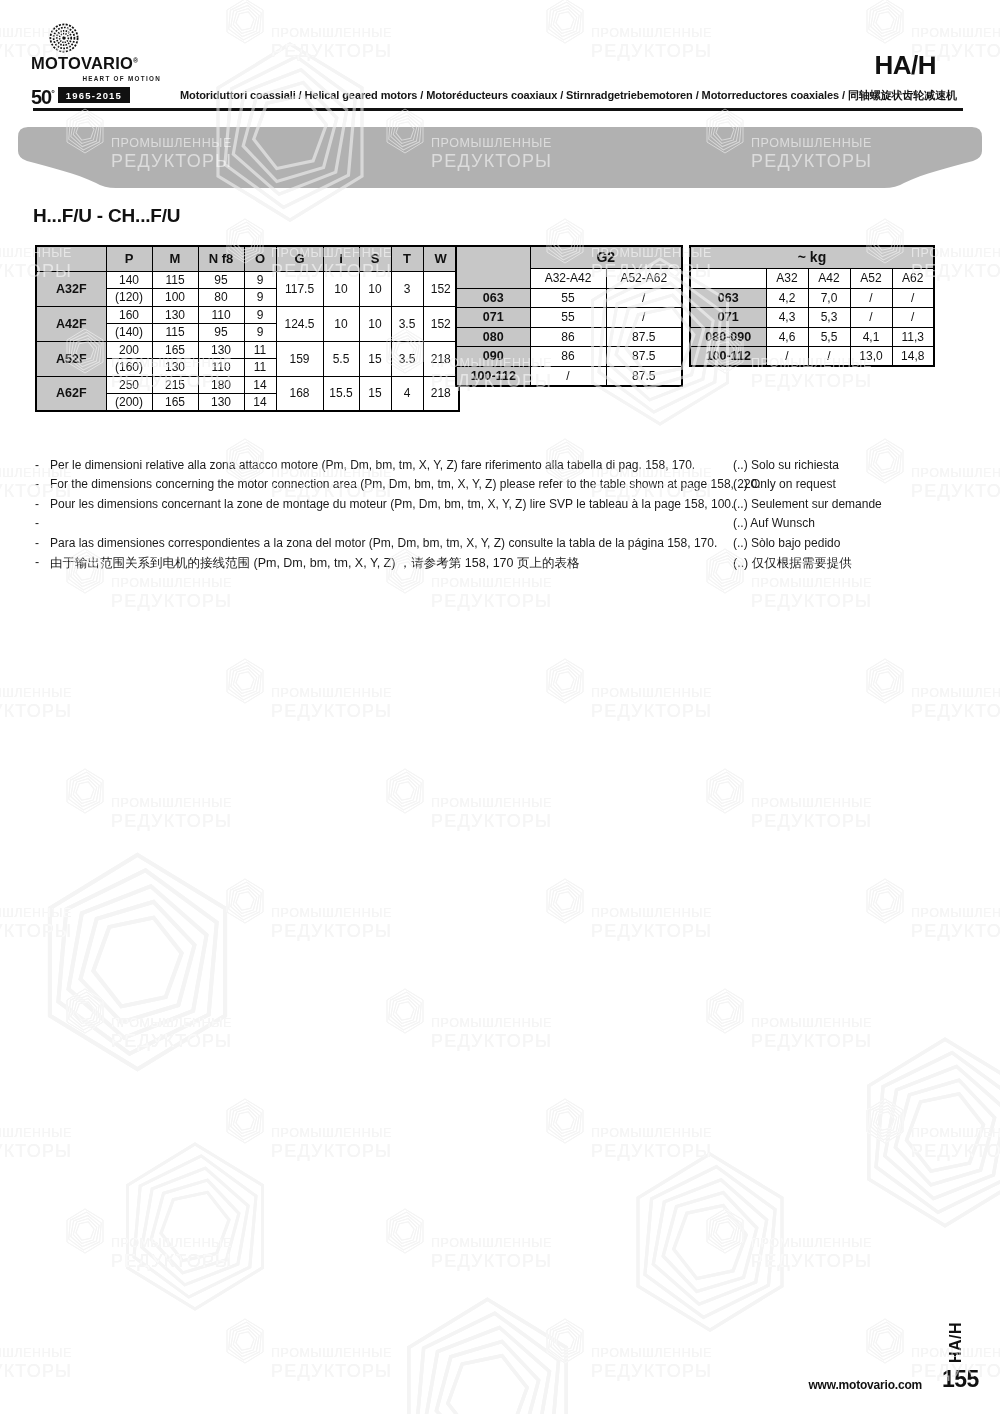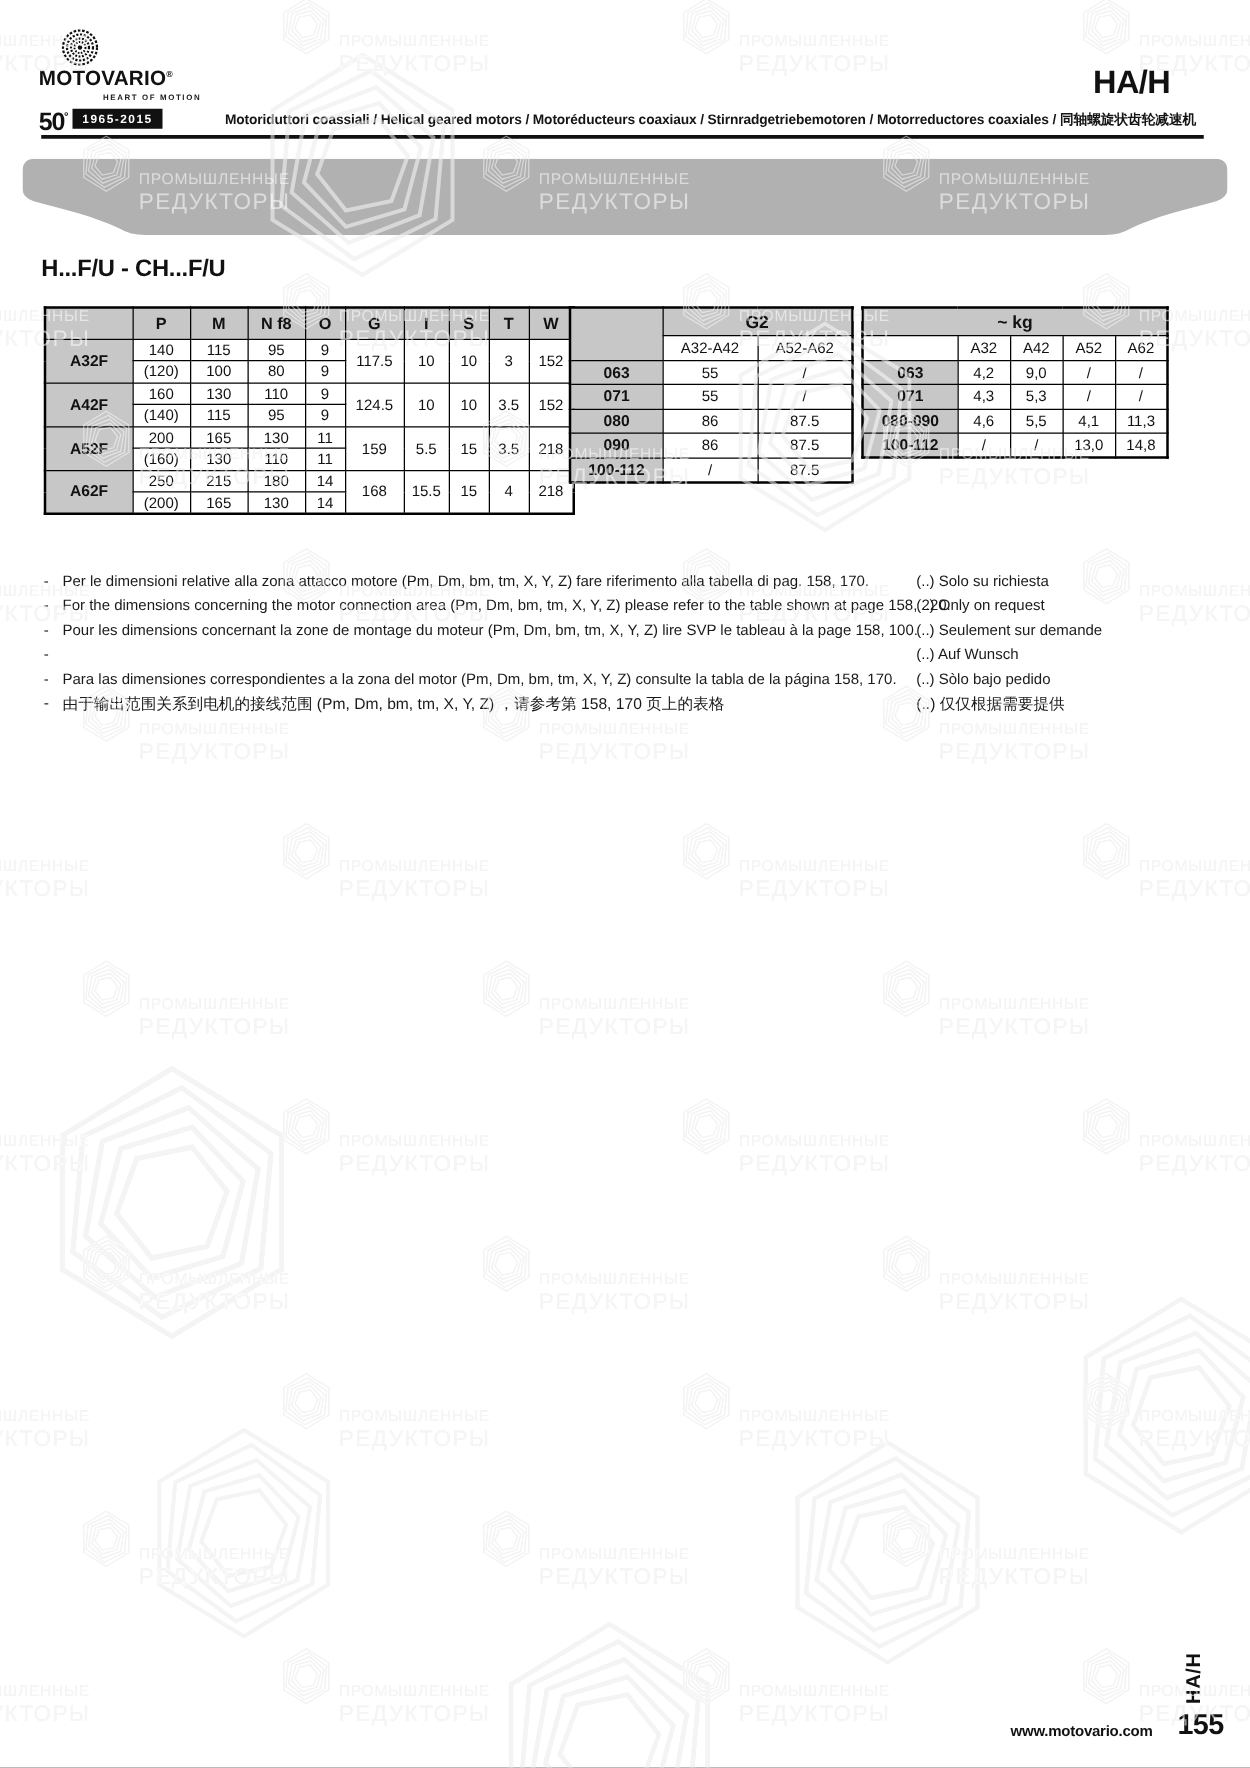--- a/index.html
+++ b/index.html
@@ -882,21 +882,21 @@
       <tr class="r-sub">
         <td class="sub"></td>
         <td class="sub">A32</td>
         <td class="sub">A42</td>
         <td class="sub">A52</td>
         <td class="sub">A62</td>
       </tr>
       <tr class="r-data">
         <td class="lbl">063</td>
         <td class="dv">4,2</td>
-        <td class="dv">9,0</td>
+        <td class="dv">7,0</td>
         <td class="dv">/</td>
         <td class="dv">/</td>
       </tr>
       <tr class="r-data">
         <td class="lbl">071</td>
         <td class="dv">4,3</td>
         <td class="dv">5,3</td>
         <td class="dv">/</td>
         <td class="dv">/</td>
       </tr>

